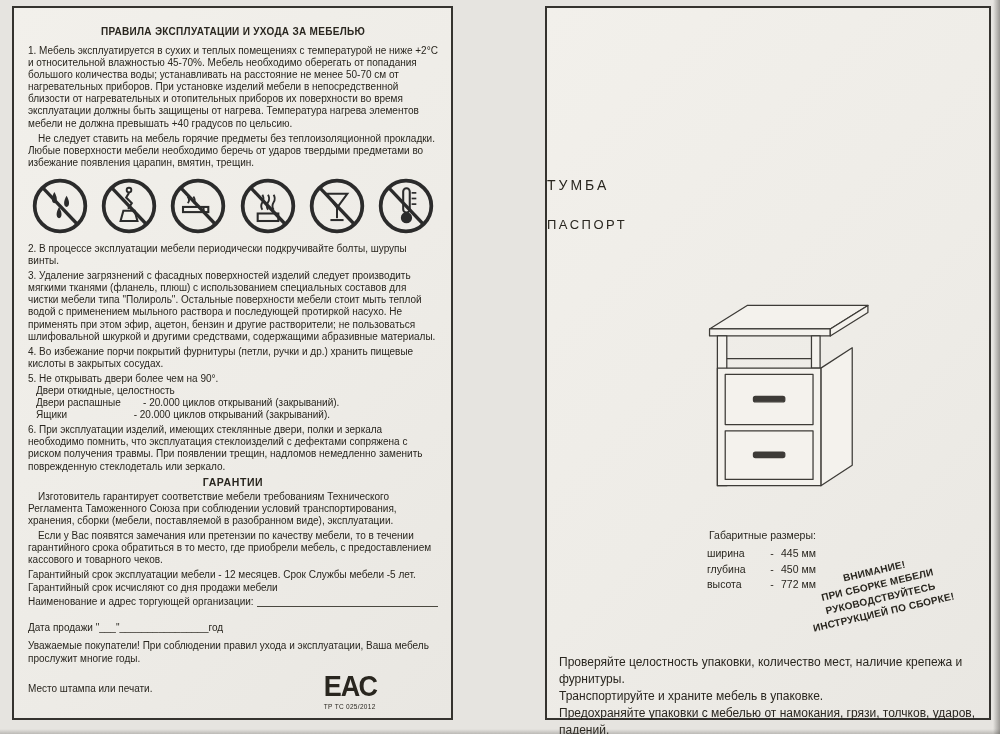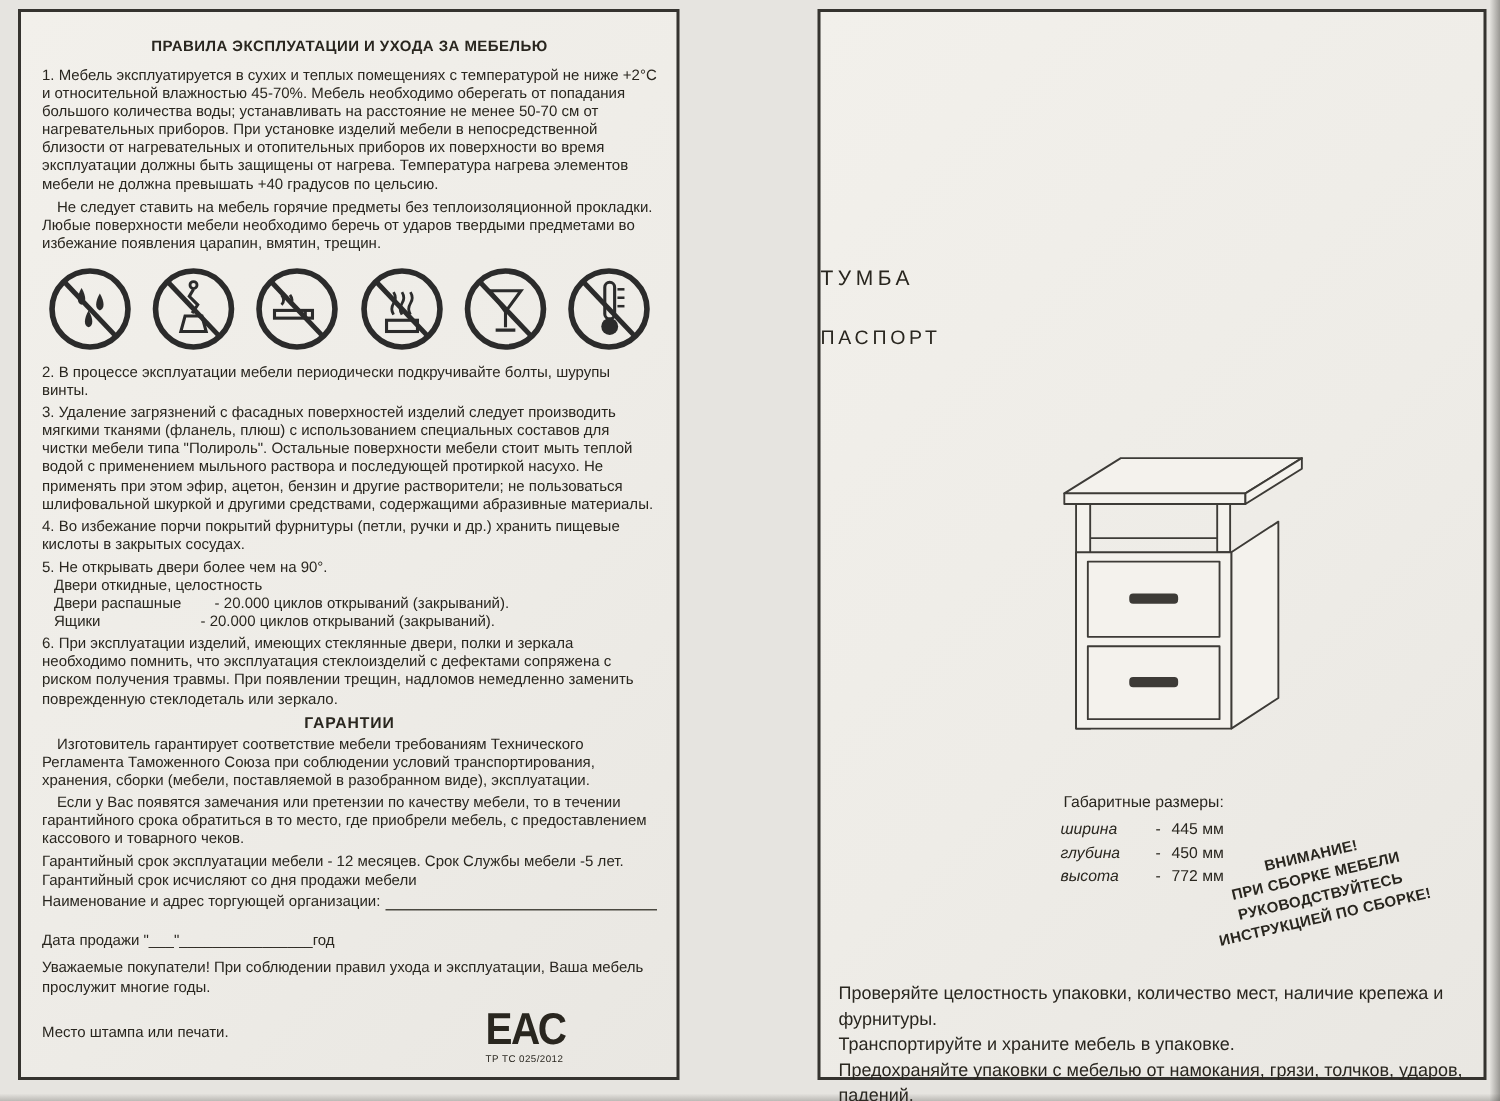--- a/index.html
+++ b/index.html
@@ -48,21 +48,21 @@
   .eac-mark { font-size: 27px; font-weight: bold; line-height: 1; transform: scaleY(1.1); letter-spacing: -1px; }
   .eac-reg { font-size: 6.5px; margin-top: 3px; letter-spacing: 0.3px; }
 
   
   .rp-title-block { position: absolute; top: 168px; left: 0; right: 0; text-align: left; }
   .rp-title { font-size: 14px; letter-spacing: 3px; line-height: 1.35; }
   .rp-sub { margin-top: 22px; font-size: 13px; letter-spacing: 2.5px; }
   .furniture-drawing { position: absolute; top: 280px; left: 150px; }
   .dims { position: absolute; top: 520px; left: 160px; font-size: 10.5px; line-height: 1.5; }
   .dims-h { margin-bottom: 2px; text-align: right; }
-  .dim-label { display: inline-block; width: 56px; font-style: italic; }
+  .dim-label { display: inline-block; width: 56px; }
   .dim-dash  { display: inline-block; width: 18px; text-align: center; }
   .warning {
     position: absolute; top: 556px; left: 218px; width: 228px;
     transform: rotate(-13deg); transform-origin: center;
     font-weight: bold; font-size: 10px; text-align: center; line-height: 1.4;
     letter-spacing: 0.2px;
   }
   .notes { position: absolute; top: 646px; left: 12px; right: 6px; font-size: 12px; line-height: 1.42; }
 </style>
 </head>

